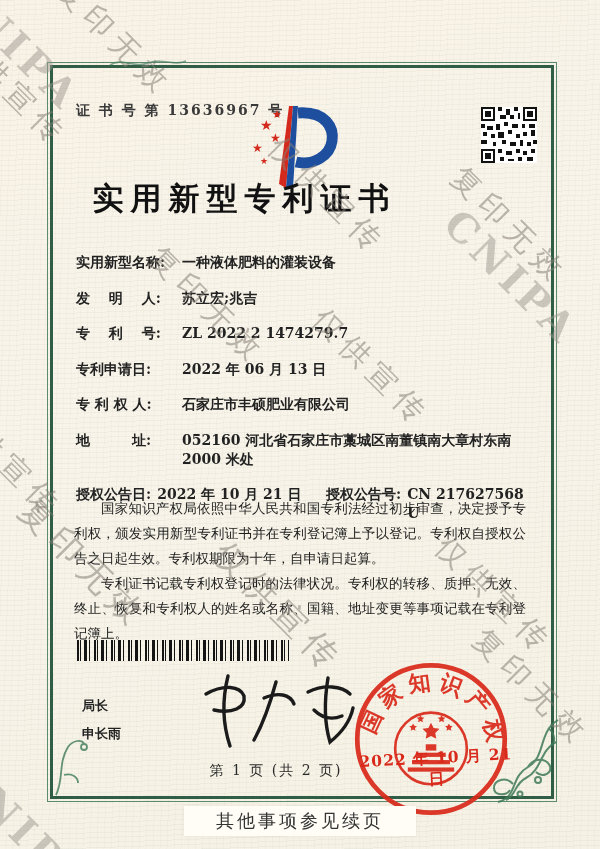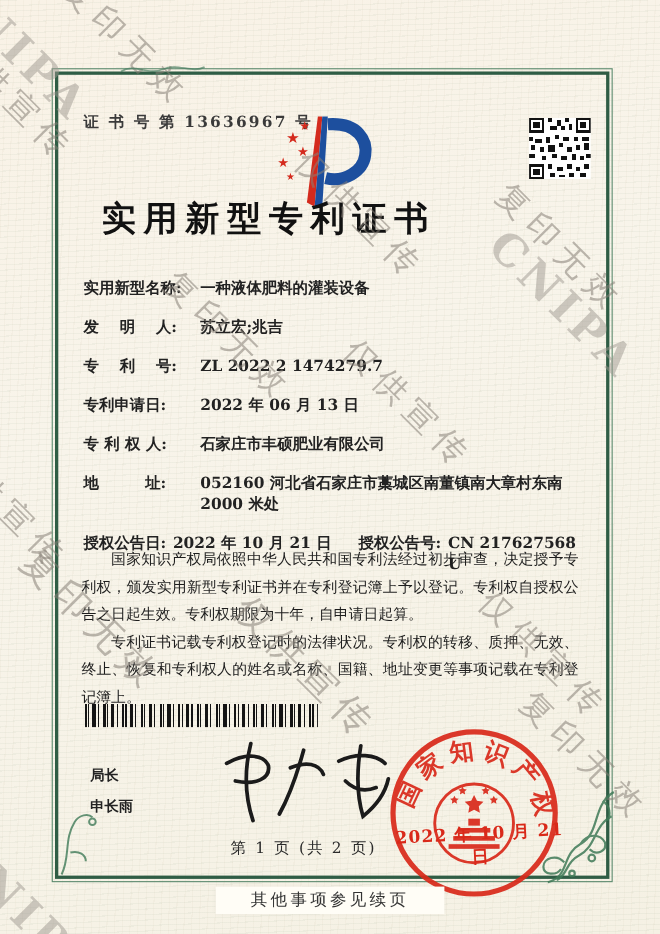--- a/index.html
+++ b/index.html
@@ -59,21 +59,21 @@
   .seal{position:absolute;left:352px;top:660px;opacity:.92;}
   .seal-date{
     position:absolute;left:349px;top:748px;width:175px;text-align:center;
     color:#d9291a;font-size:15.5px;font-weight:bold;letter-spacing:1px;transform:rotate(-3deg);z-index:7;
   }
   .page-info{position:absolute;left:0;top:762px;width:552px;text-align:center;font-size:14px;color:#2a2a2a;letter-spacing:2px;}
   .footer-note{
     position:absolute;left:0;top:806px;width:600px;text-align:center;
   }
   .footer-note span{
-    display:inline-block;background:#fffdf6;padding:3px 32px;font-size:15px;letter-spacing:3px;color:#333;
+    display:inline-block;background:#fffdf6;padding:3px 32px;font-size:18px;letter-spacing:3px;color:#333;
     box-shadow:0 0 4px rgba(0,0,0,.06);
   }
 </style>
 </head>
 <body>
 
 <div class="page">
   <div class="texture"></div>
   <div class="wm-layer">
       <span class="wm wm-latin" style="left: -30px; top: -34px; font-size: 40px;">CNIPA</span>

